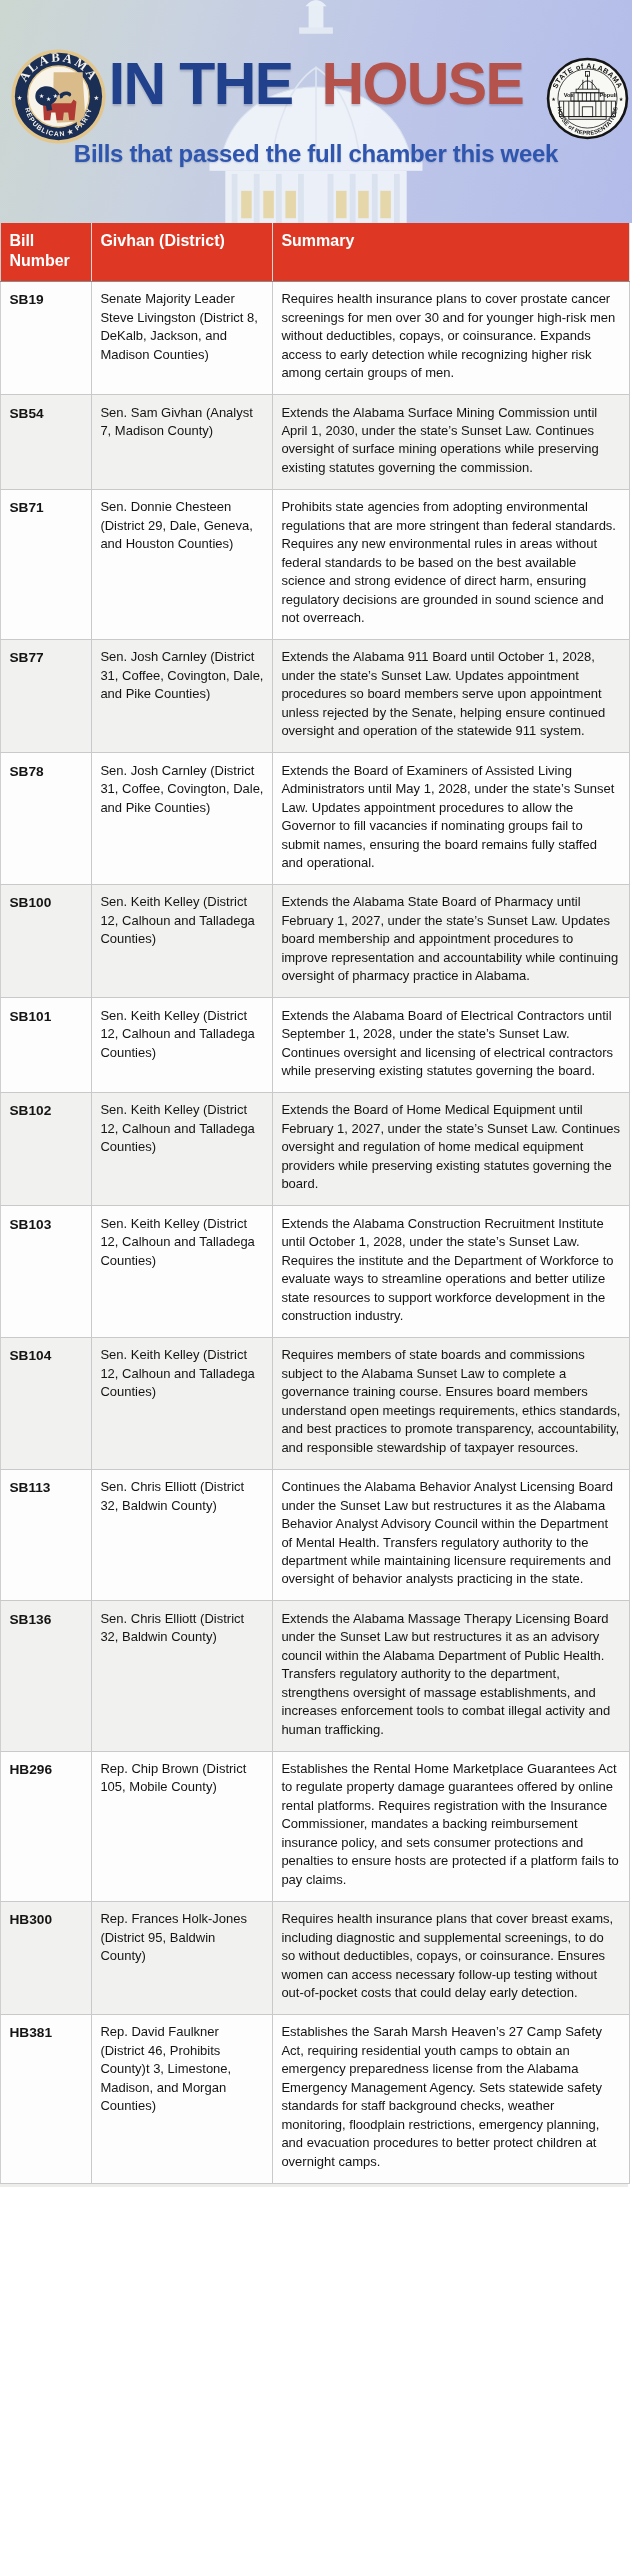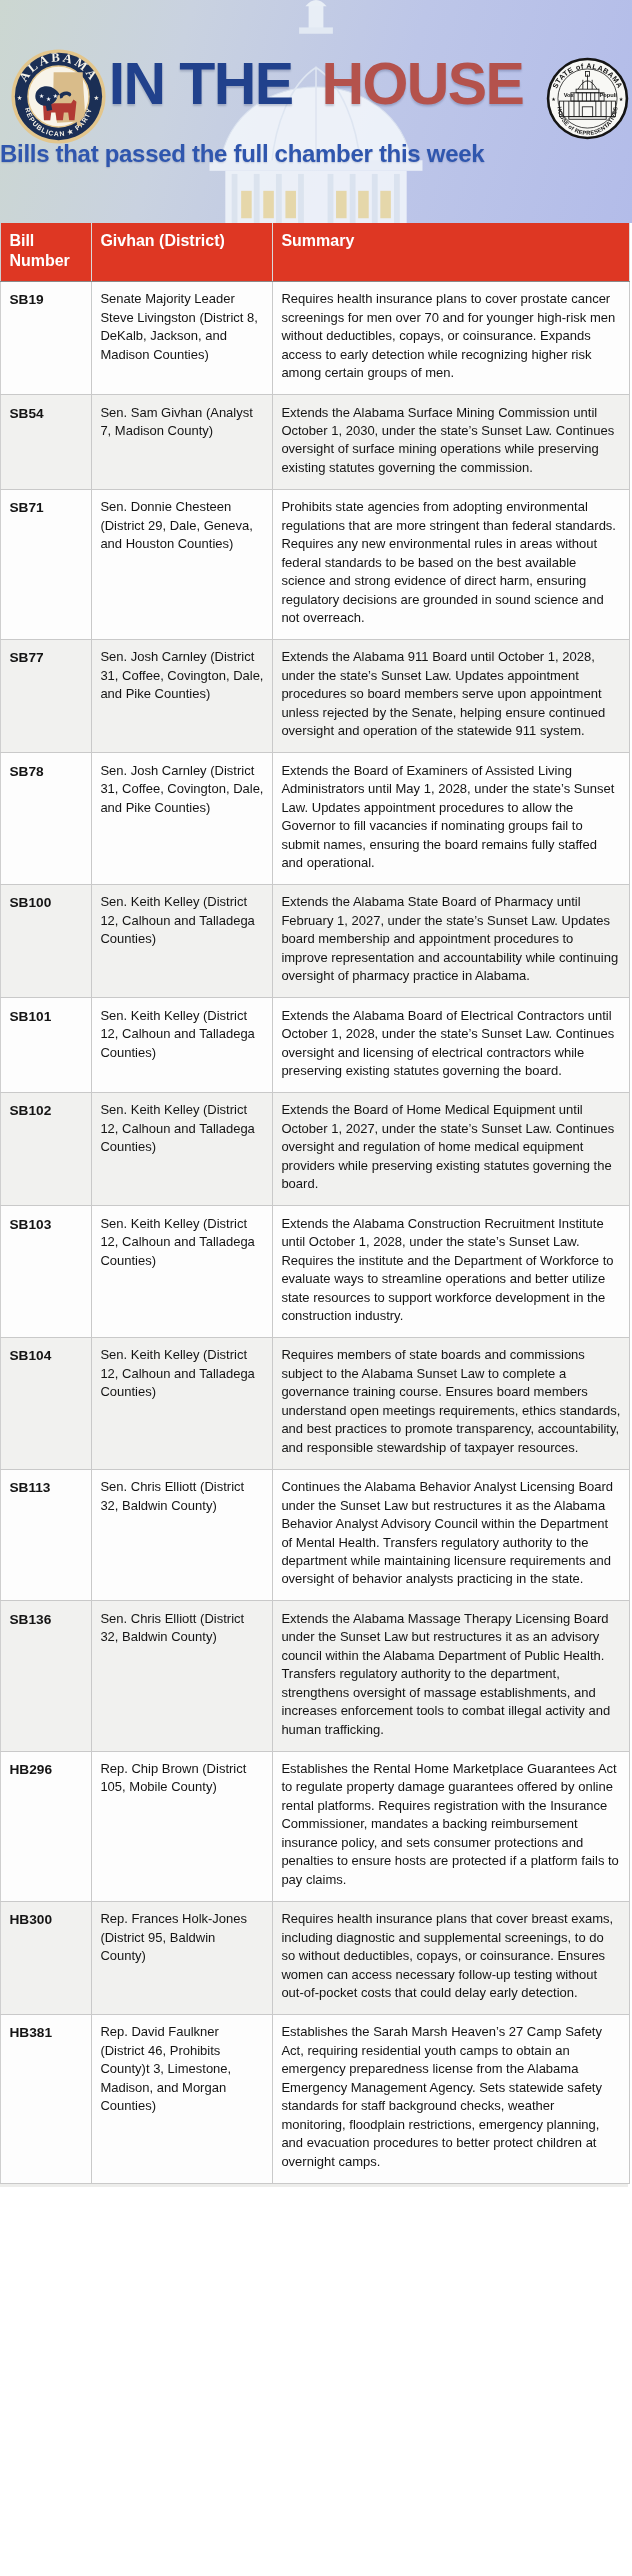--- a/index.html
+++ b/index.html
@@ -12,21 +12,21 @@
   }
   .hero .dome-art{position:absolute;left:50%;top:0;transform:translateX(-50%);opacity:.9;}
   .hero-title{
     position:absolute;left:0;right:0;top:55px;text-align:center;
     font-size:59px;font-weight:700;letter-spacing:-1.6px;line-height:1;
     text-shadow:0 1.6px 2.1px rgba(25,35,80,.22);white-space:nowrap;
   }
   .hero-title .t-navy{color:var(--title-navy,#21418c);}
   .hero-title .t-red{color:var(--title-red,#b4524c);margin-left:29px;}
   .hero-subtitle{
-    position:absolute;left:0;right:0;top:140px;
+    position:absolute;left:0;right:0;top:140px;text-align:center;
     font-size:24px;font-weight:700;letter-spacing:-0.3px;color:var(--subtitle-blue,#2f56ae);
     text-shadow:0 1.1px 1.6px rgba(25,35,80,.18);white-space:nowrap;
   }
   .logo-left{position:absolute;left:9.5px;top:48px;width:97px;height:97px;}
   .logo-right{position:absolute;right:3.2px;top:57px;width:83px;height:83px;}
 
   
   .bills-wrap{width:533px;}
   table.bills{border-collapse:collapse;width:628px;table-layout:fixed;
     border-left:0.5px solid #cfcfcf;border-right:0.5px solid #cfcfcf;}
@@ -153,26 +153,26 @@
       <tr>
         <th>Bill Number</th>
         <th>Givhan (District)</th>
         <th>Summary</th>
       </tr>
     </thead>
     <tbody id="bills-body">
         <tr>
     <td class="bill">SB19</td>
     <td class="sponsor">Senate Majority Leader Steve Livingston (District 8, DeKalb, Jackson, and Madison Counties)</td>
-    <td class="summary">Requires health insurance plans to cover prostate cancer screenings for men over 70 and for younger high-risk men without deductibles, copays, or coinsurance. Expands access to early detection while recognizing higher risk among certain groups of men.</td>
+    <td class="summary">Requires health insurance plans to cover prostate cancer screenings for men over 30 and for younger high-risk men without deductibles, copays, or coinsurance. Expands access to early detection while recognizing higher risk among certain groups of men.</td>
   </tr>
         <tr>
     <td class="bill">SB54</td>
     <td class="sponsor">Sen. Sam Givhan (Analyst 7, Madison County)</td>
-    <td class="summary">Extends the Alabama Surface Mining Commission until October 1, 2030, under the state’s Sunset Law. Continues oversight of surface mining operations while preserving existing statutes governing the commission.</td>
+    <td class="summary">Extends the Alabama Surface Mining Commission until April 1, 2030, under the state’s Sunset Law. Continues oversight of surface mining operations while preserving existing statutes governing the commission.</td>
   </tr>
         <tr>
     <td class="bill">SB71</td>
     <td class="sponsor">Sen. Donnie Chesteen (District 29, Dale, Geneva, and Houston Counties)</td>
     <td class="summary">Prohibits state agencies from adopting environmental regulations that are more stringent than federal standards. Requires any new environmental rules in areas without federal standards to be based on the best available science and strong evidence of direct harm, ensuring regulatory decisions are grounded in sound science and not overreach.</td>
   </tr>
         <tr>
     <td class="bill">SB77</td>
     <td class="sponsor">Sen. Josh Carnley (District 31, Coffee, Covington, Dale, and Pike Counties)</td>
     <td class="summary">Extends the Alabama 911 Board until October 1, 2028, under the state’s Sunset Law. Updates appointment procedures so board members serve upon appointment unless rejected by the Senate, helping ensure continued oversight and operation of the statewide 911 system.</td>
@@ -183,26 +183,26 @@
     <td class="summary">Extends the Board of Examiners of Assisted Living Administrators until May 1, 2028, under the state’s Sunset Law. Updates appointment procedures to allow the Governor to fill vacancies if nominating groups fail to submit names, ensuring the board remains fully staffed and operational.</td>
   </tr>
         <tr>
     <td class="bill">SB100</td>
     <td class="sponsor">Sen. Keith Kelley (District 12, Calhoun and Talladega Counties)</td>
     <td class="summary">Extends the Alabama State Board of Pharmacy until February 1, 2027, under the state’s Sunset Law. Updates board membership and appointment procedures to improve representation and accountability while continuing oversight of pharmacy practice in Alabama.</td>
   </tr>
         <tr>
     <td class="bill">SB101</td>
     <td class="sponsor">Sen. Keith Kelley (District 12, Calhoun and Talladega Counties)</td>
-    <td class="summary">Extends the Alabama Board of Electrical Contractors until October 1, 2028, under the state’s Sunset Law. Continues oversight and licensing of electrical contractors while preserving existing statutes governing the board.</td>
+    <td class="summary">Extends the Alabama Board of Electrical Contractors until September 1, 2028, under the state’s Sunset Law. Continues oversight and licensing of electrical contractors while preserving existing statutes governing the board.</td>
   </tr>
         <tr>
     <td class="bill">SB102</td>
     <td class="sponsor">Sen. Keith Kelley (District 12, Calhoun and Talladega Counties)</td>
-    <td class="summary">Extends the Board of Home Medical Equipment until October 1, 2027, under the state’s Sunset Law. Continues oversight and regulation of home medical equipment providers while preserving existing statutes governing the board.</td>
+    <td class="summary">Extends the Board of Home Medical Equipment until February 1, 2027, under the state’s Sunset Law. Continues oversight and regulation of home medical equipment providers while preserving existing statutes governing the board.</td>
   </tr>
         <tr>
     <td class="bill">SB103</td>
     <td class="sponsor">Sen. Keith Kelley (District 12, Calhoun and Talladega Counties)</td>
     <td class="summary">Extends the Alabama Construction Recruitment Institute until October 1, 2028, under the state’s Sunset Law. Requires the institute and the Department of Workforce to evaluate ways to streamline operations and better utilize state resources to support workforce development in the construction industry.</td>
   </tr>
         <tr>
     <td class="bill">SB104</td>
     <td class="sponsor">Sen. Keith Kelley (District 12, Calhoun and Talladega Counties)</td>
     <td class="summary">Requires members of state boards and commissions subject to the Alabama Sunset Law to complete a governance training course. Ensures board members understand open meetings requirements, ethics standards, and best practices to promote transparency, accountability, and responsible stewardship of taxpayer resources.</td>

